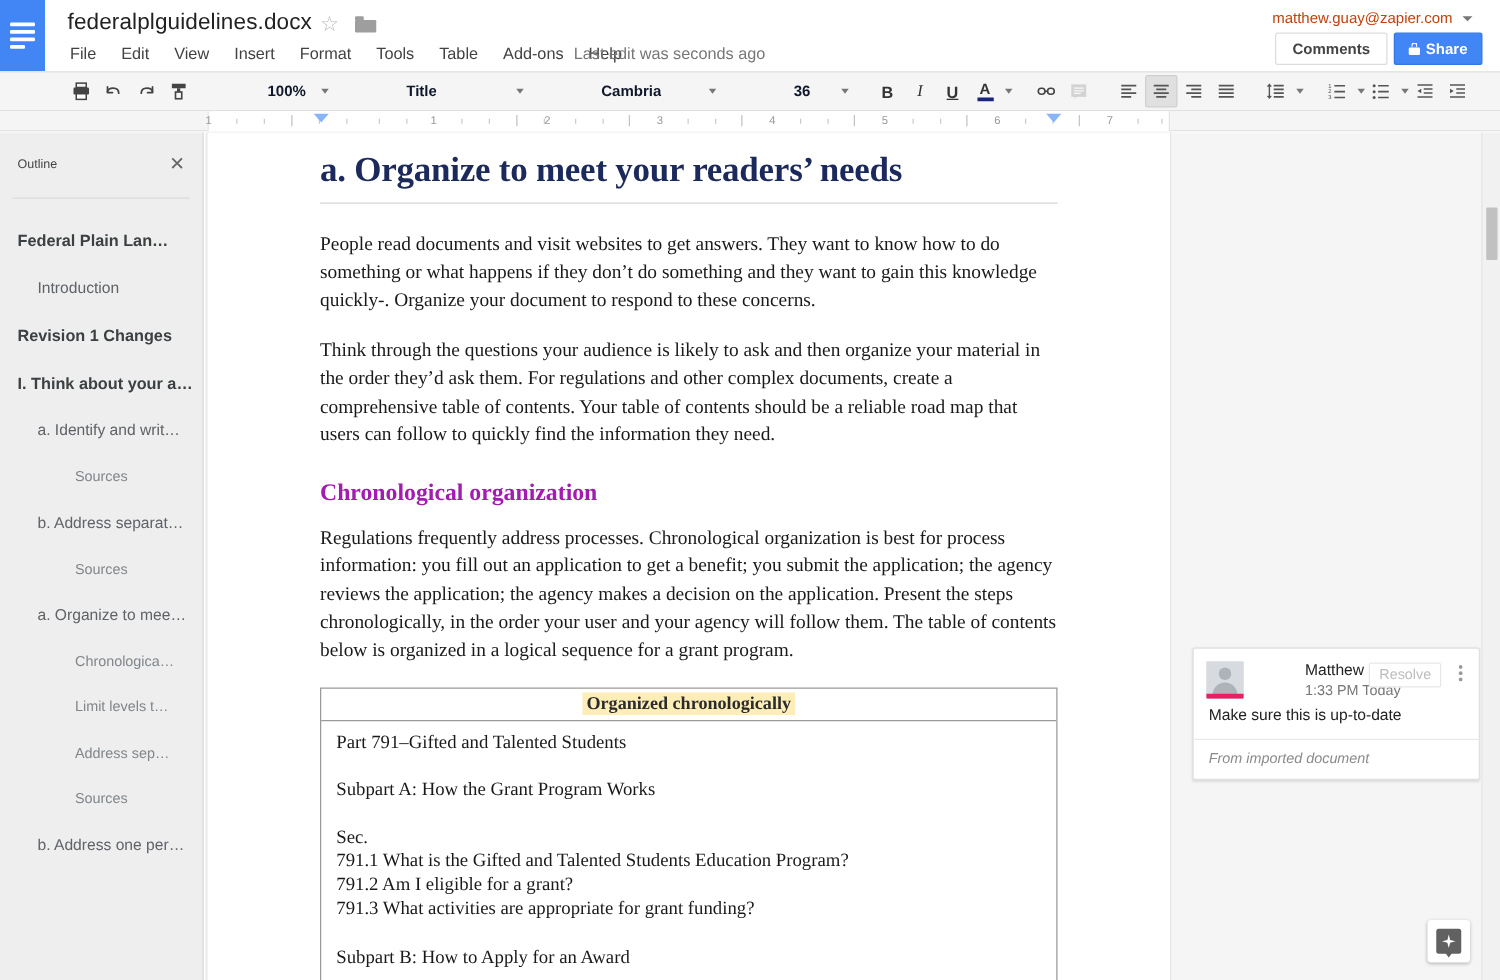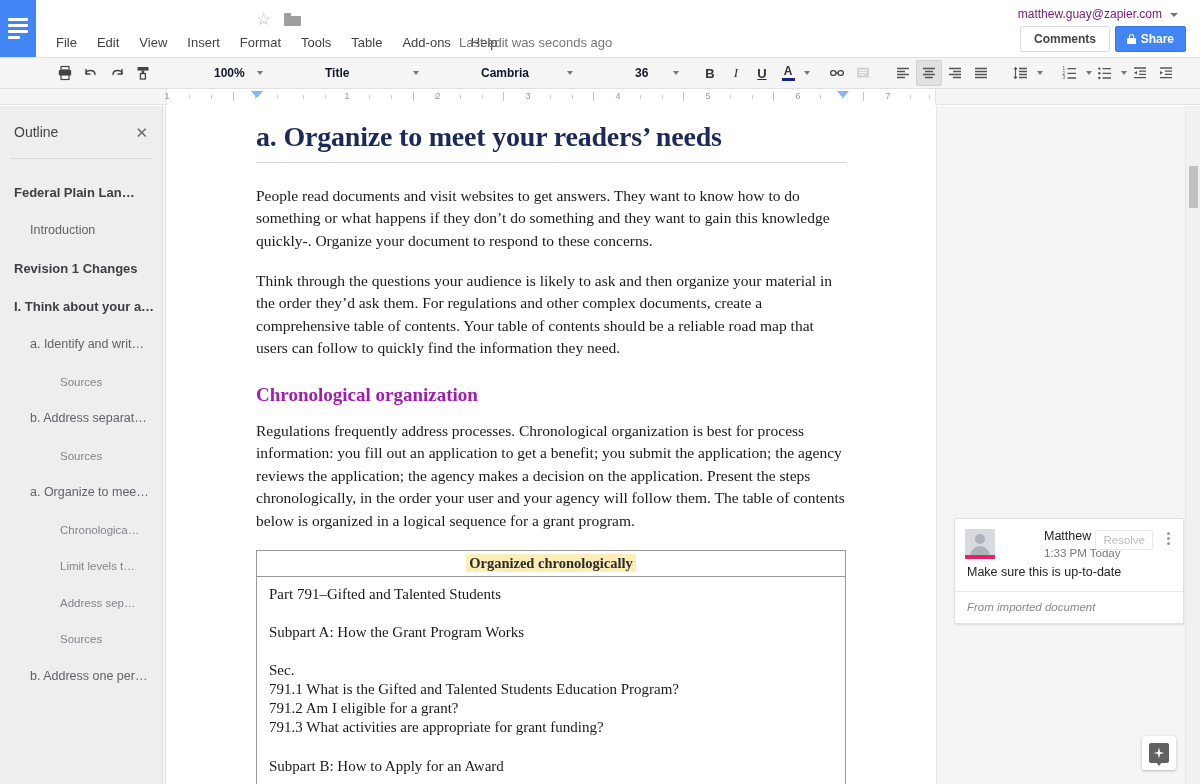--- a/index.html
+++ b/index.html
@@ -58,21 +58,21 @@
     padding: 2px 10px; cursor: pointer; white-space: nowrap;
   }
   .menubar .mi:first-child { padding-left: 2px; }
   .last-edit {
     position: absolute; left: 459px; top: 35px;
     font-size: 13px; color: #777; white-space: nowrap; cursor: pointer;
   }
 
   .account-email {
     position: absolute; right: 38px; top: 7px;
-    font-size: 12px; color: #701a75; white-space: nowrap; cursor: pointer; margin-left: 43px;
+    font-size: 12px; color: #c2410c; white-space: nowrap; cursor: pointer; margin-left: 43px;
   }
   .account-caret {
     position: absolute; right: 22px; top: 13px;
     width: 0; height: 0; border-left: 4px solid transparent; border-right: 4px solid transparent;
     border-top: 4px solid #777; cursor: pointer;
   }
   .btn-comments {
     position: absolute; right: 90px; top: 26px;
     height: 26px; padding: 0 13px;
     display: flex; align-items: center;
@@ -156,21 +156,21 @@
   
   .outline {
     position: absolute; left: 0; top: 106px; width: 163px; height: 678px;
     background: #eeeeee; border-right: 1px solid #dcdcdc;
     overflow: hidden;
   }
   .outline-head {
     position: absolute; top: 18px; left: 14px; right: 14px;
     display: flex; align-items: center; justify-content: space-between;
   }
-  .outline-title { font-size: 14px; color: #444; }
+  .outline-title { font-size: 10px; color: #444; }
   .outline-close { font-size: 15px; color: #666; cursor: pointer; line-height: 1; }
   .outline-rule {
     position: absolute; top: 52px; left: 10px; right: 10px; height: 1px; background: #dadada;
   }
   .outline-list { position: absolute; top: 68px; left: 0; right: 0; }
   .o-item {
     font-size: 12.5px; color: #5f6368; padding: 6px 14px 6px 14px;
     white-space: nowrap; overflow: hidden; cursor: pointer; line-height: 1.25;
   }
   .o-item.lv0 { font-weight: bold; color: #3c4043; font-size: 13px; padding-left: 14px; padding-top: 11px; padding-bottom: 11px;}
@@ -288,20 +288,21 @@
 
     <div class="docs-logo">
       <div class="bars">
           <i></i>
           <i></i>
           <i></i>
           <i></i>
         </div>
     </div>
 
+    <div class="doc-title">federalplguidelines.docx</div>
 
     <div class="star-icon">☆</div>
 
     <div class="folder-icon">
       <div class="tab"></div>
         <div class="body"></div>
     </div>
 
     <div class="menubar">
       <div class="mi">File</div>

